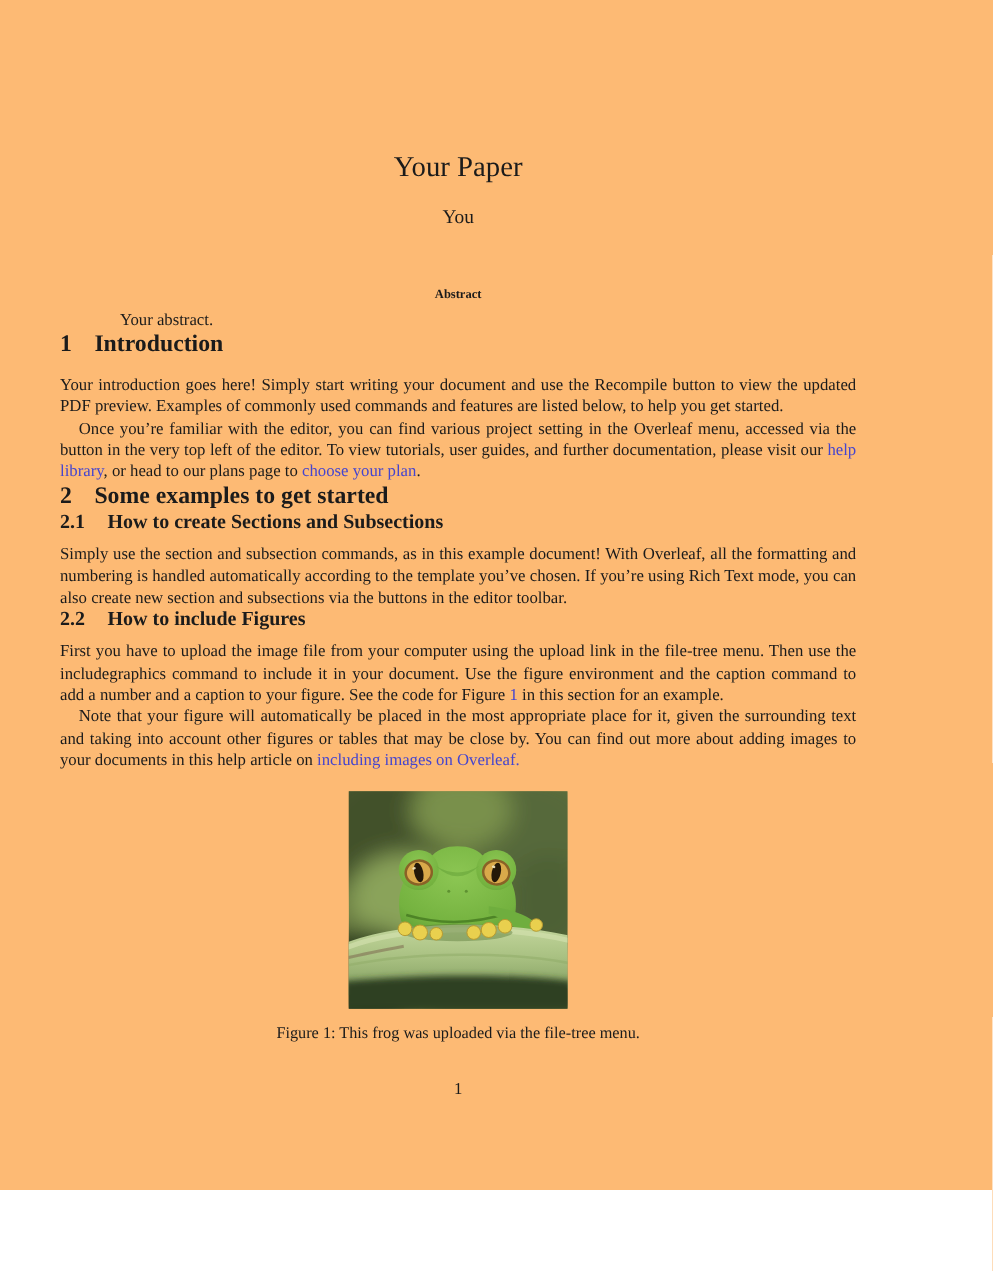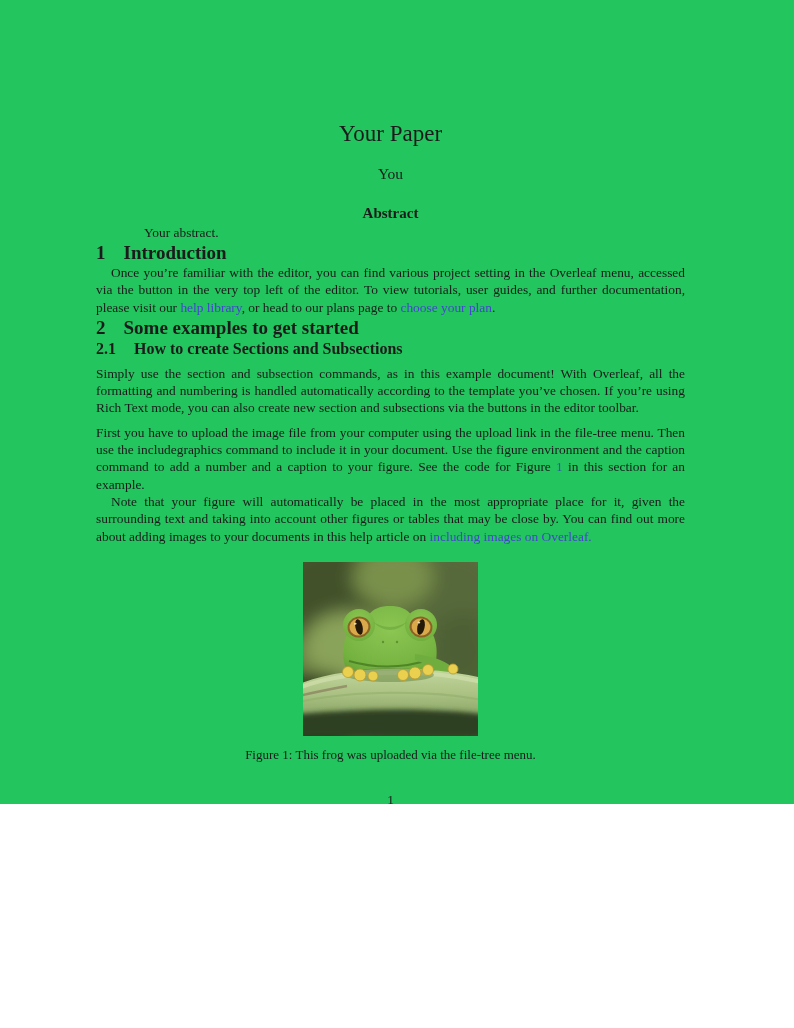--- a/index.html
+++ b/index.html
@@ -1,30 +1,30 @@
 <!DOCTYPE html>
 <html><head>
 <meta charset="utf-8">
 <style>
   html,body{margin:0;padding:0;background:#ffffff;}
   .page{
     position:relative;
-    width:794px;height:804px;
+    width:794px;height:952px;
     box-sizing:border-box;
-    padding:121px 109px 0 96px;
-    background:#22c55e;
+    padding:121px 109px 0 48px;
+    background:#fdba74;
     font-family:"Liberation Serif","DejaVu Serif",serif;
     color:#1b1b1b;
     overflow:hidden;
   }
   .center{text-align:center;}
   .paper-title{font-size:23px;line-height:26px;font-weight:400;margin:0;}
   .paper-author{font-size:15.5px;line-height:18px;margin-top:18px;}
   .paper-date{font-size:15.5px;line-height:18px;margin-top:13px;}
-  .abstract-heading{font-size:15px;line-height:16px;font-weight:700;margin-top:22px;}
+  .abstract-heading{font-size:10px;line-height:16px;font-weight:700;margin-top:45px;}
   .abstract-text{font-size:13.4px;line-height:16px;margin:4px 48px 0 48px;}
   h2.sec{font-size:19px;line-height:23px;font-weight:700;margin:0;}
   h3.subsec{font-size:16px;line-height:19px;font-weight:700;margin:0;}
   .sec-num{display:inline-block;margin-right:18px;}
   .subsec-num{display:inline-block;margin-right:18px;}
   .mt-sec1{margin-top:19px;}
   .mt-sec2{margin-top:13px;}
   .mt-sub{margin-top:11px;}
   p.body{
     font-size:13.4px;line-height:17.3px;
@@ -46,28 +46,30 @@
 <div class="page">
 
   <div class="paper-title center">Your Paper</div>
   <div class="paper-author center">You</div>
 
   <div class="abstract-heading center">Abstract</div>
   <div class="abstract-text">Your abstract.</div>
 
   <h2 class="sec mt-sec1"><span class="sec-num">1</span><span>Introduction</span></h2>
 
+  <p class="body first">Your introduction goes here! Simply start writing your document and use the Recompile button to view the updated PDF preview. Examples of commonly used commands and features are listed below, to help you get started.</p>
   <p class="body indent"><span>Once you’re familiar with the editor, you can find various project setting in the Overleaf menu, accessed via the button in the very top left of the editor. To view tutorials, user guides, and further documentation, please visit our </span><a class="doclink">help library</a><span>, or head to our plans page to </span><a class="doclink">choose your plan</a><span>.</span></p>
 
   <h2 class="sec mt-sec2"><span class="sec-num">2</span><span>Some examples to get started</span></h2>
 
   <h3 class="subsec mt-sub"><span class="subsec-num">2.1</span><span>How to create Sections and Subsections</span></h3>
 
   <p class="body after-head">Simply use the section and subsection commands, as in this example document! With Overleaf, all the formatting and numbering is handled automatically according to the template you’ve chosen. If you’re using Rich Text mode, you can also create new section and subsections via the buttons in the editor toolbar.</p>
 
+  <h3 class="subsec mt-sub"><span class="subsec-num">2.2</span><span>How to include Figures</span></h3>
 
   <p class="body after-head"><span>First you have to upload the image file from your computer using the upload link in the file-tree menu. Then use the includegraphics command to include it in your document. Use the figure environment and the caption command to add a number and a caption to your figure. See the code for Figure </span><a class="doclink">1</a><span> in this section for an example.</span></p>
   <p class="body indent"><span>Note that your figure will automatically be placed in the most appropriate place for it, given the surrounding text and taking into account other figures or tables that may be close by. You can find out more about adding images to your documents in this help article on </span><a class="doclink">including images on Overleaf.</a></p>
 
   <div class="figure-block">
     <svg width="175" height="174" viewBox="0 0 175 174" role="img">
       <defs>
         <filter id="bgblur" x="-40%" y="-40%" width="180%" height="180%">
             <feGaussianBlur stdDeviation="9"></feGaussianBlur>
           </filter>

